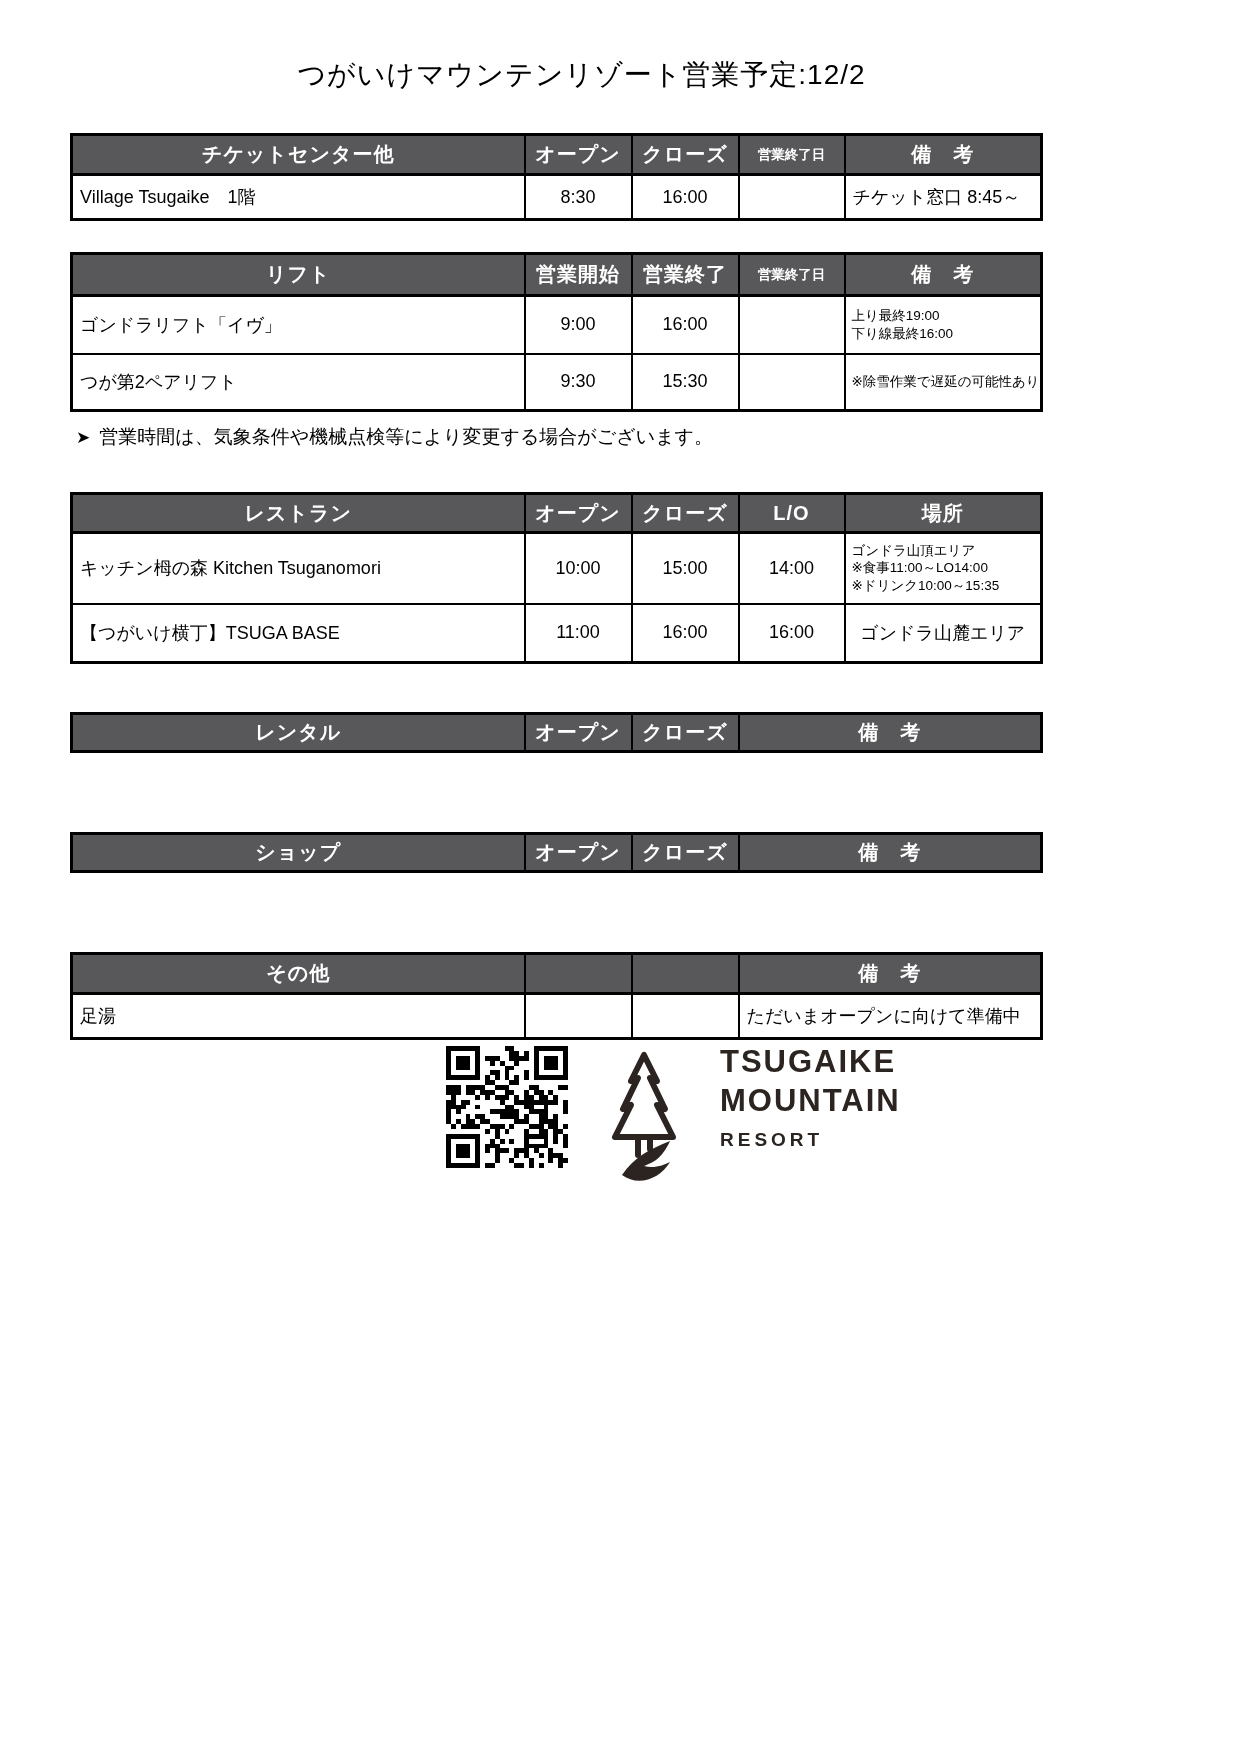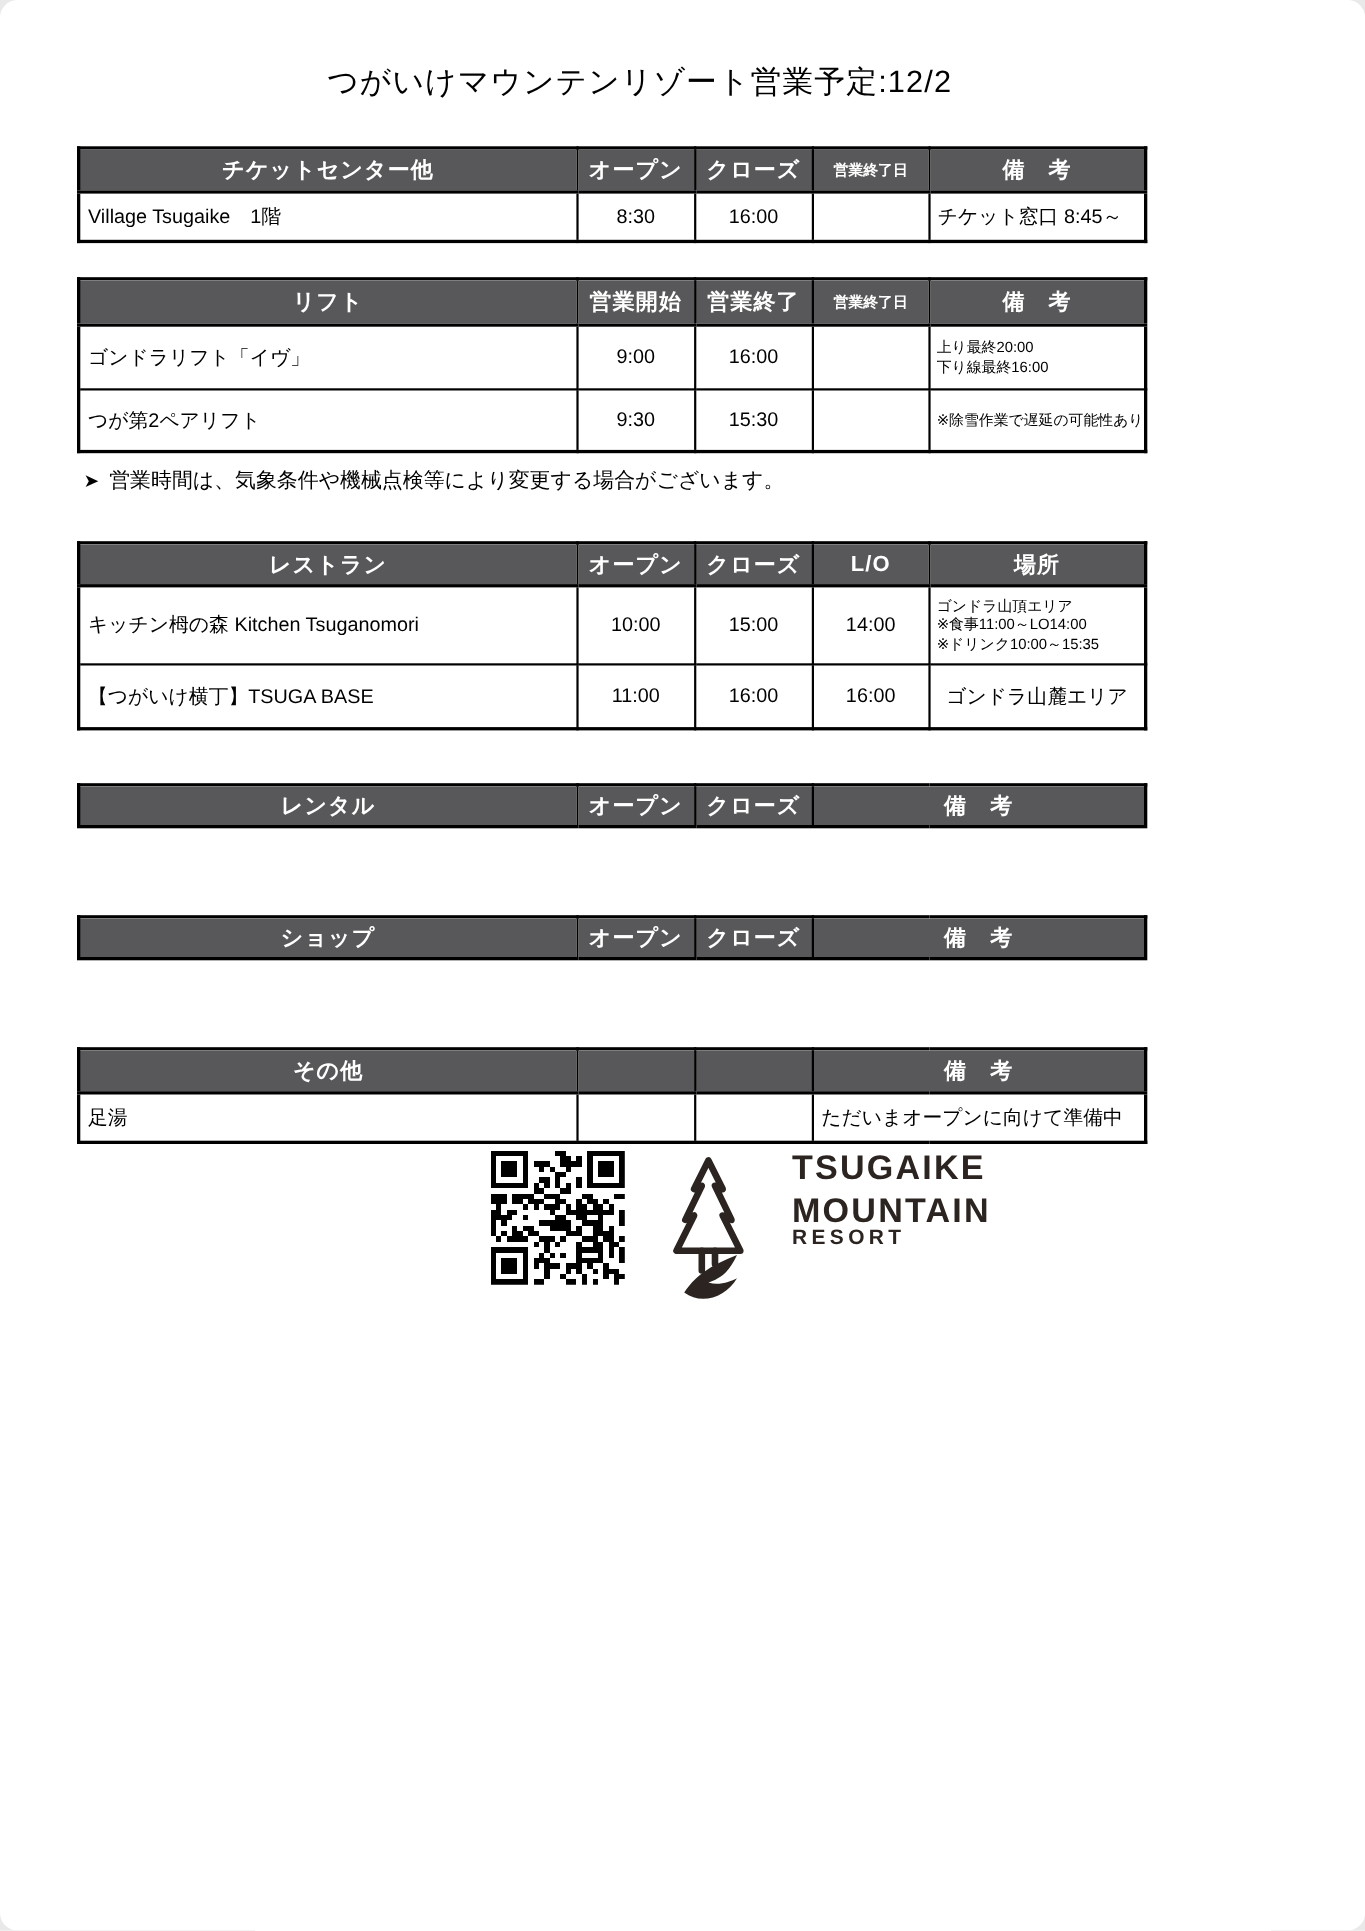--- a/index.html
+++ b/index.html
@@ -11,21 +11,20 @@
   }
   html,body{margin:0;padding:0;background:#e9e9e9;}
   .sheet{
     position:relative;
     width:1241px;height:1755px;
     margin:0 auto;
     background:#ffffff;
     font-family:"Liberation Sans","DejaVu Sans",sans-serif;
     color:var(--ink);
     overflow:hidden;
-    border-radius:16px;
   }
   .doc-title{
     position:absolute;top:56px;left:0;right:78px;
     text-align:center;
     font-size:28px;letter-spacing:1px;color:var(--ink);
     white-space:nowrap;
   }
   table.sched{
     position:absolute;left:70px;
     width:970px;
@@ -67,21 +66,21 @@
     position:absolute;left:446px;top:1046px;
     display:flex;align-items:flex-start;gap:26px;
   }
   .qr-box svg{display:block;shape-rendering:crispEdges;}
   .logo-text{color:var(--logo);line-height:1;}
   .logo-text .l1,.logo-text .l2{
     font-size:31px;font-weight:bold;letter-spacing:2px;white-space:nowrap;
   }
   .logo-text .l2{margin-top:8px;}
   .logo-text .l3{
-    font-size:19px;font-weight:bold;letter-spacing:4px;margin-top:0;white-space:nowrap;
+    font-size:19px;font-weight:bold;letter-spacing:4px;margin-top:14px;white-space:nowrap;
   }
 </style>
 </head>
 <body>
 
 <div class="sheet">
 
   <div class="doc-title">つがいけマウンテンリゾート営業予定:12/2</div>
 
   <table class="sched" style="top:133px">
@@ -125,21 +124,21 @@
       <th>営業終了</th>
       <th class="small">営業終了日</th>
       <th>備　考</th>
     </tr>
     <tr style="height:58px">
       <td class="name">ゴンドラリフト「イヴ」</td>
       <td class="time">9:00</td>
       <td class="time">16:00</td>
       <td class="time"></td>
       <td class="rsmall">
-        <span class="line">上り最終20:00</span>
+        <span class="line">上り最終19:00</span>
         <span class="line">下り線最終16:00</span>
       </td>
     </tr>
     <tr style="height:57px">
       <td class="name">つが第2ペアリフト</td>
       <td class="time">9:30</td>
       <td class="time">15:30</td>
       <td class="time"></td>
       <td class="rsmall">※除雪作業で遅延の可能性あり</td>
     </tr>

